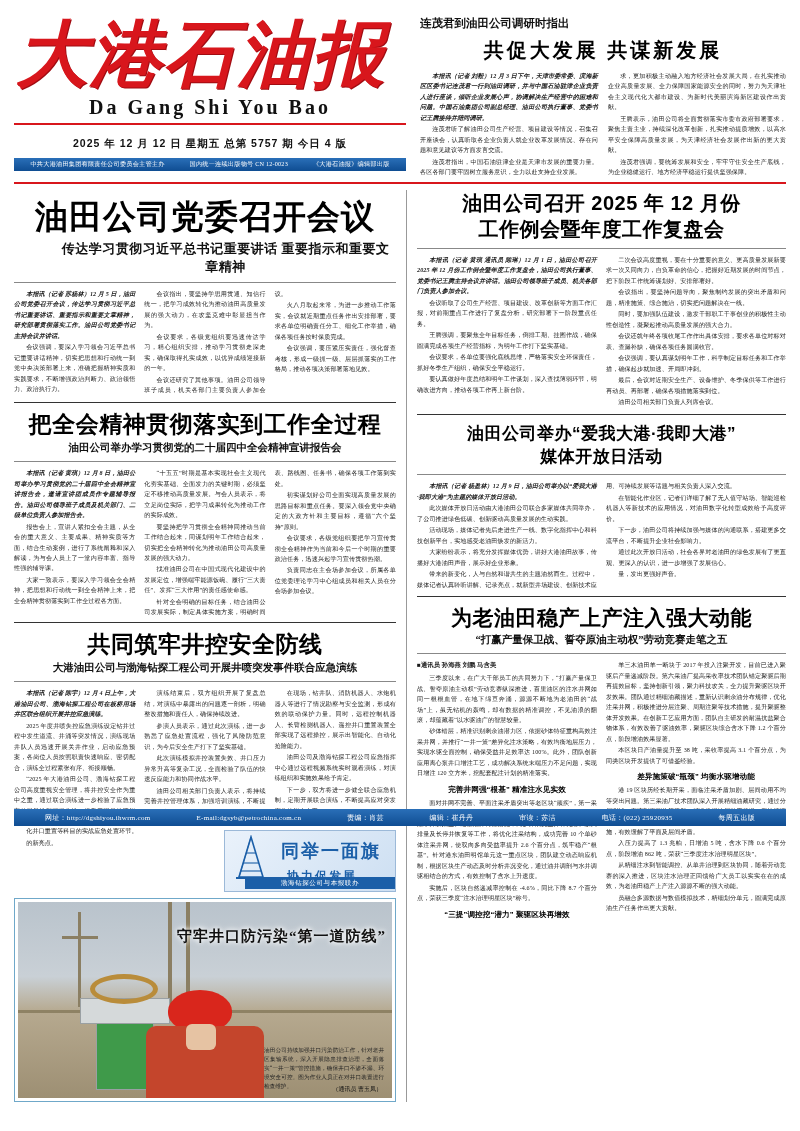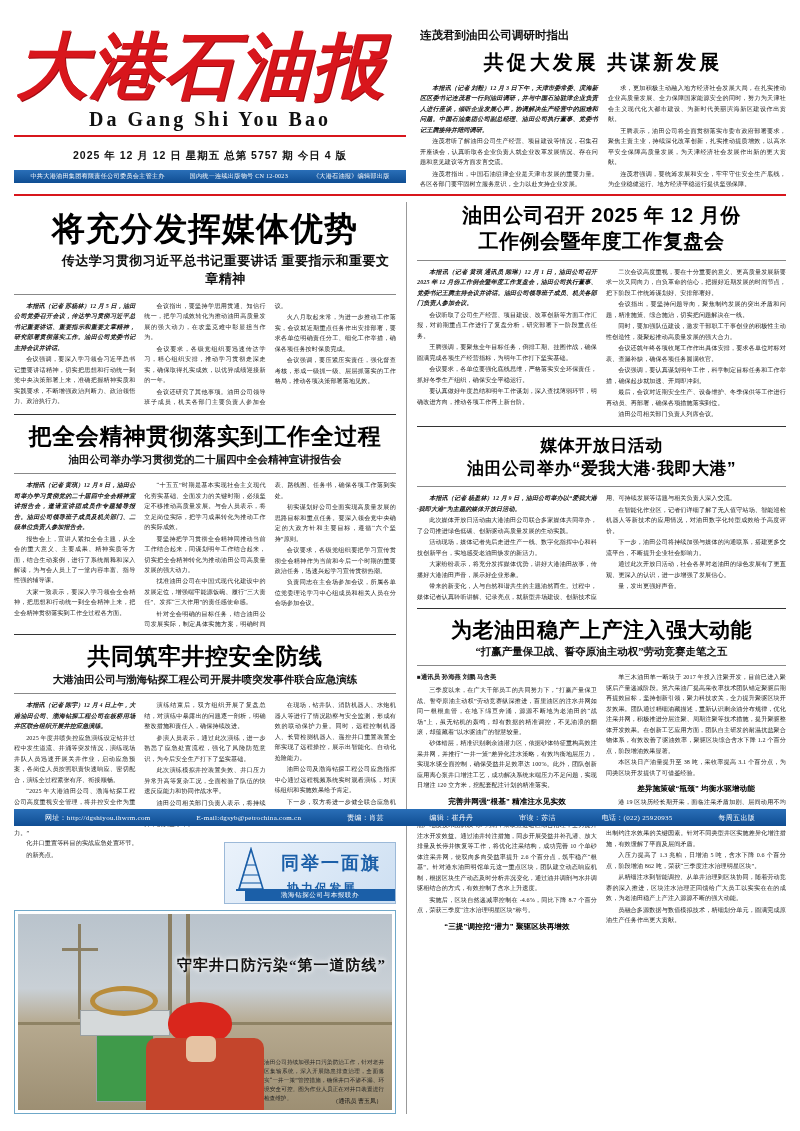--- a/index.html
+++ b/index.html
@@ -3,21 +3,21 @@
 <meta charset="utf-8">
 <style>
   * { box-sizing: border-box; margin:0; padding:0; }
   body {
     width:800px; height:1131px;
     background:#ffffff;
     font-family:"Liberation Serif", serif;
     overflow:hidden;
     position:relative;
   }
-  .page { width:800px; height:840px; padding:20px 14px 0 14px; position:relative; }
+  .page { width:800px; height:840px; padding:8px 14px 0 14px; position:relative; }
 
   
   .masthead { display:flex; width:772px; height:170px; }
   .mh-left { width:392px; position:relative; }
   .mh-logo {
     font-family:"Liberation Serif", serif;
     font-weight:bold;
     color:#d8161c;
     font-size:72px;
     letter-spacing:2px;
@@ -150,21 +150,21 @@
              background:#1b5fa8; color:#fff; font-size:6.5px; text-align:center;
              line-height:12px; letter-spacing:0.6px;}
 
   
   .photo-wrap { margin-top:6px; border:1px solid #6fa8c9; padding:3px; position:relative; }
   .photo {
     width:100%; height:196px; position:relative; overflow:hidden;
     background:linear-gradient(#b9c3cc 0%, #c9d0d6 38%, #b6a98f 56%, #9d8f73 100%);
   }
   .photo-caption-on {
-    position:absolute; right:6px; top:42px; font-size:15px; font-weight:bold;
+    position:absolute; right:6px; top:25px; font-size:15px; font-weight:bold;
     color:#111; font-family:"Liberation Serif", serif; letter-spacing:1px;
     text-shadow:0 0 4px #fff, 0 0 7px #fff;
   }
   .pole { position:absolute; background:#8b7f63; }
   .worker-helmet {
     position:absolute; border-radius:50% 50% 45% 45%; background:#d9261c;
   }
   .wellhead { position:absolute; background:#cfd4d6; border:1px solid #9aa0a3; }
   .photo-text-col {
     position:absolute; right:8px; bottom:8px; width:120px; font-size:5.6px;
@@ -214,21 +214,21 @@
     </div>
   </div>
 
   <div class="red-rule" style="width:772px;"></div>
 
   <div class="main">
 
     <div class="col-left">
 
       <div class="sec">
-        <div class="hl-xl">将充分发挥媒体优势</div>
+        <div class="hl-xl">油田公司党委召开会议</div>
         <div class="hl-sub">传达学习贯彻习近平总书记重要讲话  重要指示和重要文章精神</div>
         <div class="hr-light"></div>
         <div class="bodytext threecol">
           <p><span class="lead-it">本报讯（记者 苏杨林）12 月 5 日，油田公司党委召开会议，传达学习贯彻习近平总书记重要讲话、重要指示和重要文章精神，研究部署贯彻落实工作。油田公司党委书记主持会议并讲话。</span></p>
           <p>会议强调，要深入学习领会习近平总书记重要讲话精神，切实把思想和行动统一到党中央决策部署上来，准确把握精神实质和实践要求，不断增强政治判断力、政治领悟力、政治执行力。</p>
           <p>会议指出，要坚持学思用贯通、知信行统一，把学习成效转化为推动油田高质量发展的强大动力，在攻坚克难中彰显担当作为。</p>
           <p>会议要求，各级党组织要迅速传达学习，精心组织安排，推动学习贯彻走深走实，确保取得扎实成效，以优异成绩迎接新的一年。</p>
           <p>会议还研究了其他事项。油田公司领导班子成员，机关各部门主要负责人参加会议。</p>
           <p>火八月取起来常，为进一步推动工作落实，会议就近期重点任务作出安排部署，要求各单位明确责任分工、细化工作举措，确保各项任务按时保质完成。</p>
           <p>会议强调，要压紧压实责任，强化督查考核，形成一级抓一级、层层抓落实的工作格局，推动各项决策部署落地见效。</p>
@@ -333,22 +333,22 @@
           <p>会议还就年终各项收尾工作作出具体安排，要求各单位对标对表、查漏补缺，确保各项任务圆满收官。</p>
           <p>会议强调，要认真谋划明年工作，科学制定目标任务和工作举措，确保起步就加速、开局即冲刺。</p>
           <p>最后，会议对近期安全生产、设备维护、冬季保供等工作进行再动员、再部署，确保各项措施落实到位。</p>
           <p>油田公司相关部门负责人列席会议。</p>
         </div>
       </div>
 
       <div class="thin-rule" style="margin-top:6px;"></div>
 
       <div class="sec">
+        <div class="hl-r">油田公司举办“爱我大港·我即大港”</div>
         <div class="hl-r">媒体开放日活动</div>
-        <div class="hl-r">油田公司举办“爱我大港·我即大港”</div>
         <div class="hr-light"></div>
         <div class="bodytext twocol">
           <p><span class="lead-it">本报讯（记者 杨盈林）12 月 9 日，油田公司举办以“爱我大港·我即大港”为主题的媒体开放日活动。</span></p>
           <p>此次媒体开放日活动由大港油田公司联合多家媒体共同举办，了公司推进绿色低碳、创新驱动高质量发展的生动实践。</p>
           <p>活动现场，媒体记者先后走进生产一线、数字化指挥中心和科技创新平台，实地感受老油田焕发的新活力。</p>
           <p>大家纷纷表示，将充分发挥媒体优势，讲好大港油田故事，传播好大港油田声音，展示好企业形象。</p>
           <p>带来的新变化，人与自然和谐共生的主题油然而生。过程中，媒体记者认真聆听讲解、记录亮点，就新型井场建设、创新技术应用、可持续发展等话题与相关负责人深入交流。</p>
           <p>在智能化作业区，记者们详细了解了无人值守站场、智能巡检机器人等新技术的应用情况，对油田数字化转型成效给予高度评价。</p>
           <p>下一步，油田公司将持续加强与媒体的沟通联系，搭建更多交流平台，不断提升企业社会影响力。</p>
           <p>通过此次开放日活动，社会各界对老油田的绿色发展有了更直观、更深入的认识，进一步增强了发展信心。</p>

